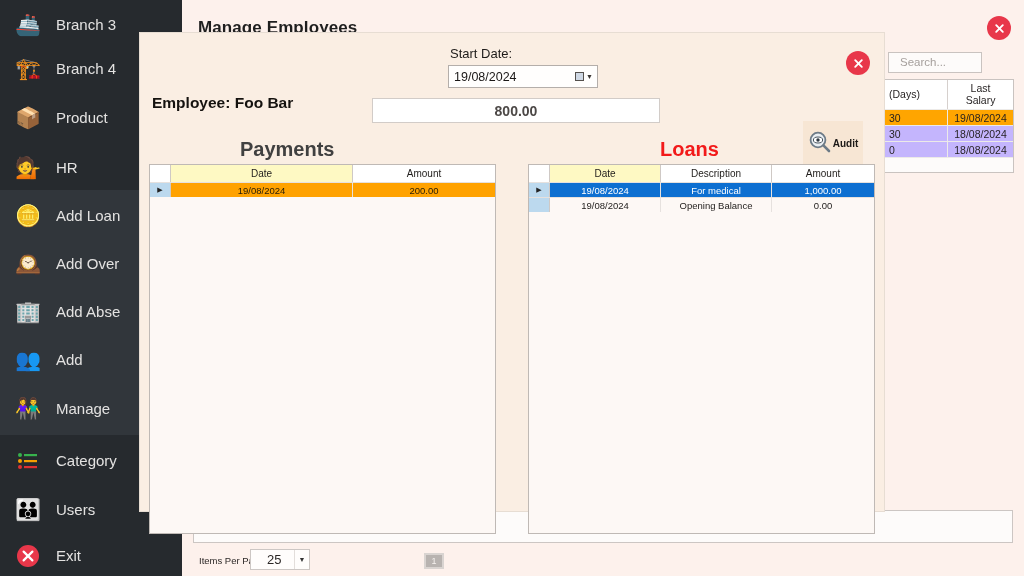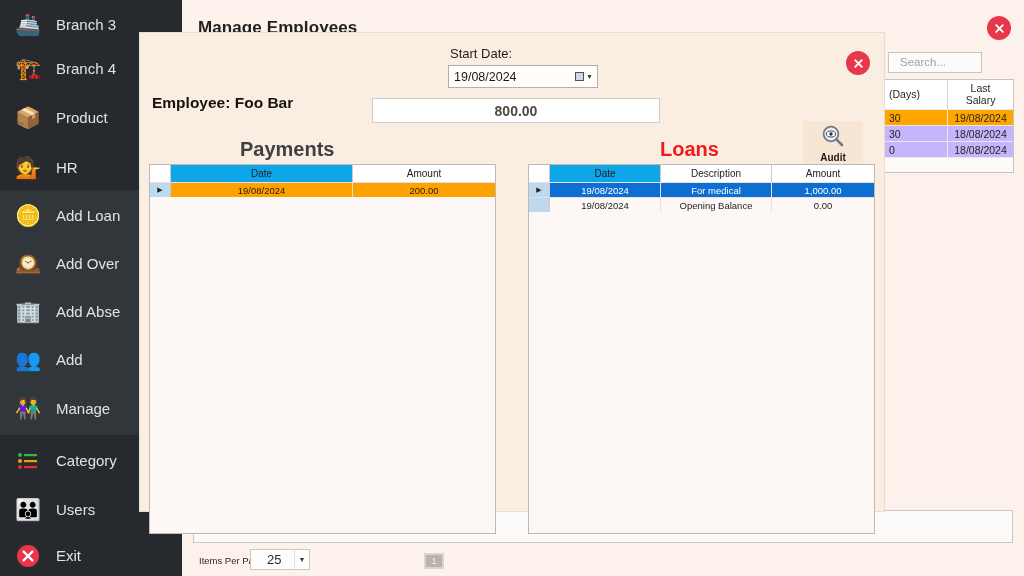--- a/index.html
+++ b/index.html
@@ -151,41 +151,41 @@
   }
 
   .section-title {
     position: absolute; font-size: 20px; font-weight: bold;
   }
   .title-payments { left: 100px; top: 105px; color: #404040; text-align: right; }
   .title-loans { left: 520px; top: 105px; color: #f21a1a; }
 
   .audit-btn {
     position: absolute; left: 663px; top: 88px; width: 60px; height: 44px;
-    background: #f7e6d4; display: flex; flex-direction: column;
+    background: #f7e6d4; display: flex; flex-direction: row;
     align-items: center; justify-content: center; gap: 1px;
   }
   .audit-btn .aicon { font-size: 20px; line-height: 1; }
   .audit-btn .alabel { font-size: 10px; font-weight: bold; color: #1c1917; }
 
   
   .dgrid {
     position: absolute; background: #fdf8f5; border: 1px solid #bfb9b5;
   }
   .dgrid-payments { left: 9px; top: 131px; width: 347px; height: 370px; }
   .dgrid-loans   { left: 388px; top: 131px; width: 347px; height: 370px; }
 
   .dgrid-head { display: flex; height: 17px; background: #ffffff; }
   .dgrid-head .cell {
     display: flex; align-items: center; justify-content: center;
     font-size: 10px; color: #1f1c1a; border-right: 1px solid #cfc9c5;
     height: 100%;
   }
   .dgrid-head .cell:last-child { border-right: none; }
-  .dgrid-head .cell.sel-col { background: #0ea5e9; }
+  .dgrid-head .cell.sel-col { background: #fef9c3; }
   .dgrid-row {
     display: flex; height: 15px; border-top: 1px solid #e6e1de;
   }
   .dgrid-row .cell {
     display: flex; align-items: center; justify-content: center;
     font-size: 9.5px; color: #1f1c1a; border-right: 1px solid #e6e1de;
     height: 100%;
   }
   .dgrid-row .cell:last-child { border-right: none; }
   .dgrid-row.row-orange { background: #ffa200; }

